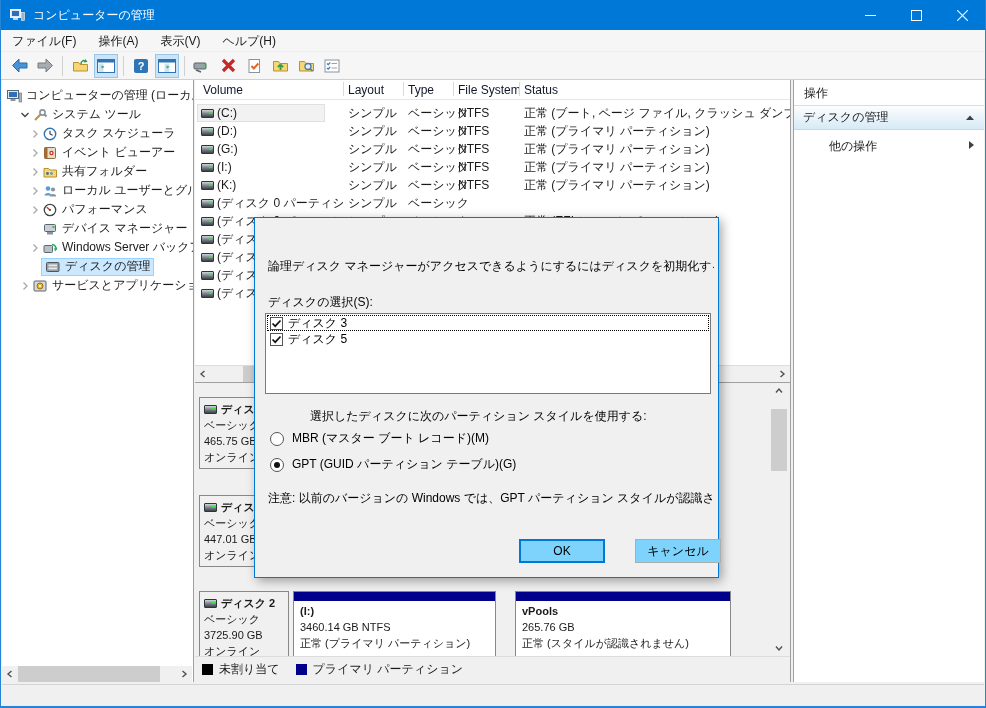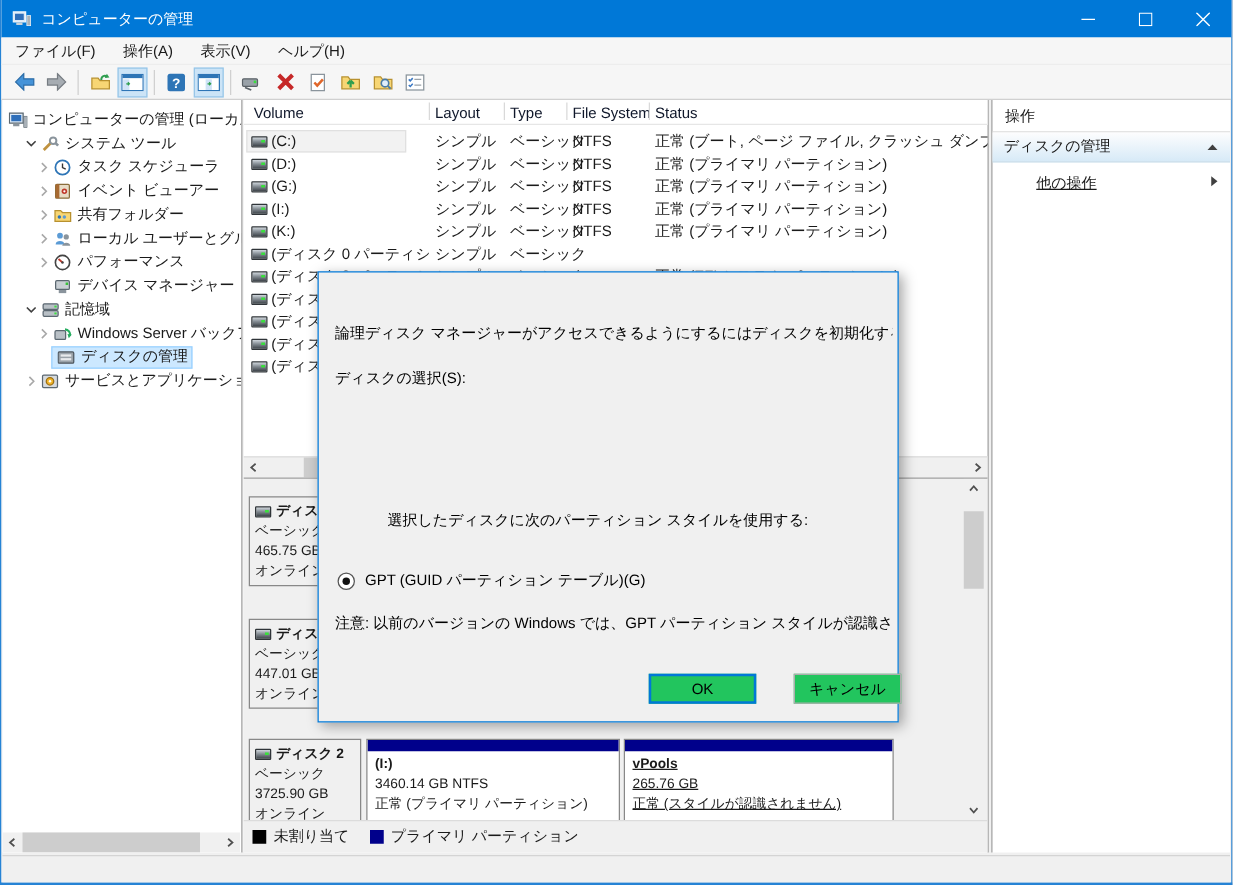--- a/index.html
+++ b/index.html
@@ -58,38 +58,38 @@
   .graph-vscroll{position:absolute;top:0;bottom:0;right:3px;width:16px;background:#f0f0f0;}
   .sb-thumb-v{position:absolute;left:0;width:16px;background:#cdcdcd;}
   .legend{position:absolute;left:0;right:0;bottom:0;height:26px;background:#f0f0f0;border-top:1px solid #dcdcdc;display:flex;align-items:center;padding-left:7px;gap:6px;}
   .sw{width:11px;height:11px;flex:none;}
   .legend .lab{margin-right:10px;}
   
   .action-pane{position:absolute;top:80px;left:792px;right:1px;bottom:24px;background:#fff;border-left:1px solid #a0a0a0;}
   .action-header{height:26px;line-height:26px;padding-left:10px;border-bottom:1px solid #dcdcdc;}
   .action-section{height:24px;background:linear-gradient(#fdfdfe,#d7eaf7);border-bottom:1px solid #c2d9e8;display:flex;align-items:center;padding:0 9px;}
   .action-section .txt{flex:1;}
-  .action-item{height:24px;display:flex;align-items:center;padding:0 9px 0 35px;margin-top:4px;text-decoration:underline;}
+  .action-item{height:24px;display:flex;align-items:center;padding:0 9px 0 35px;margin-top:4px;}
   .action-item .txt{flex:1;}
   
   .statusbar{position:absolute;left:1px;right:1px;bottom:0;height:22px;background:#f0f0f0;border-top:1px solid #d4d4d4;}
   
   .dialog{position:absolute;left:253px;top:217px;width:465px;height:361px;background:#f0f0f0;border:1px solid #0078d7;
     box-shadow:3px 3px 10px rgba(0,0,0,0.35);z-index:10;color:#000;}
   .dlg-title{height:28px;color:#fff;display:flex;align-items:center;padding-left:13px;}
   .dlg-close{width:45px;height:28px;margin-left:auto;display:flex;align-items:center;justify-content:center;}
   .dlg-abs{position:absolute;white-space:nowrap;overflow:hidden;}
   .dlg-list{position:absolute;left:10px;top:95px;width:446px;height:81px;background:#fff;border:1px solid #7a7a7a;padding:1px;}
   .dlg-item{height:16px;display:flex;align-items:center;}
   .dlg-item.focused{outline:1px dotted #000;outline-offset:-1px;}
   .cb{width:13px;height:13px;background:#fff;border:1px solid #555;margin:0 5px 0 3px;flex:none;display:flex;align-items:center;justify-content:center;}
   .radio-row{position:absolute;left:15px;height:17px;display:flex;align-items:center;white-space:nowrap;}
   .radio{width:14px;height:14px;border:1px solid #555;border-radius:50%;background:#fff;margin-right:8px;position:relative;flex:none;}
   .radio.sel::after{content:"";position:absolute;left:3px;top:3px;right:3px;bottom:3px;background:#111;border-radius:50%;}
-  .dlg-btn{position:absolute;top:321px;width:86px;height:24px;background:#22c55e;display:flex;align-items:center;justify-content:center;}
+  .dlg-btn{position:absolute;top:321px;width:86px;height:24px;background:#7dd3fc;display:flex;align-items:center;justify-content:center;}
   .dlg-btn.ok{left:264px;border:2px solid #0078d7;}
   .dlg-btn.cancel{left:380px;border:1px solid #adadad;}
 </style>
 </head>
 <body>
 
 <div class="window">
 
   <div class="titlebar" style="background: rgb(0, 120, 215);">
     <span class="title-icon">
@@ -319,36 +319,20 @@
     <div class="trow lvl2">
       <span class="arrow"></span>
       <span class="ticon">
           <svg width="15" height="14">
             <rect x="1.5" y="2.5" width="11" height="7" rx="1" fill="#c9cfd4" stroke="#5b6770"></rect>
             <rect x="4" y="10" width="6" height="2.5" fill="#8a949c"></rect>
             <rect x="9.5" y="4" width="2" height="2" fill="#39c23c"></rect>
           </svg>
         </span>
       <span class="tlabel">デバイス マネージャー</span>
-    </div>
-    <div class="trow lvl1">
-      <span class="arrow">
-          <svg width="10" height="10">
-            <polyline points="1.5,3 5,6.5 8.5,3" fill="none" stroke="#404040" stroke-width="1.3"></polyline>
-          </svg>
-        </span>
-      <span class="ticon">
-          <svg width="15" height="14">
-            <rect x="1.5" y="2" width="12" height="4.5" rx="1" fill="#b9c0c6" stroke="#5b6770"></rect>
-            <rect x="1.5" y="7.5" width="12" height="4.5" rx="1" fill="#b9c0c6" stroke="#5b6770"></rect>
-            <rect x="10.5" y="3.5" width="1.8" height="1.5" fill="#39e03c"></rect>
-            <rect x="10.5" y="9" width="1.8" height="1.5" fill="#39e03c"></rect>
-          </svg>
-        </span>
-      <span class="tlabel">記憶域</span>
     </div>
     <div class="trow lvl2">
       <span class="arrow">
           <svg width="10" height="10">
             <polyline points="3.5,1.5 7,5 3.5,8.5" fill="none" stroke="#a8a8a8" stroke-width="1.3"></polyline>
           </svg>
         </span>
       <span class="ticon">
           <svg width="15" height="14">
             <rect x="1" y="4.5" width="8.5" height="7" rx="1" fill="#b9c0c6" stroke="#5b6770"></rect>
@@ -529,21 +513,21 @@
         <div>ベーシック</div>
         <div>3725.90 GB</div>
         <div>オンライン</div>
       </div>
       <div class="part" style="top:208px;left:98px;width:203px;">
         <div class="pbar" style="background: rgb(0, 0, 139);"></div>
         <div class="pline pname">(I:)</div>
         <div class="pline">3460.14 GB NTFS</div>
         <div class="pline">正常 (プライマリ パーティション)</div>
       </div>
-      <div class="part" style="top:208px;left:304px;width:216px;text-decoration:underline;">
+      <div class="part" style="top:208px;left:320px;width:216px;">
         <div class="pbar" style="background: rgb(0, 0, 139);"></div>
         <div class="pline pname">vPools</div>
         <div class="pline">265.76 GB</div>
         <div class="pline">正常 (スタイルが認識されません)</div>
       </div>
       <div class="graph-vscroll">
         <div class="sb-btn" style="top:0;left:0;">
             <svg width="8" height="8">
               <polyline points="1,5.5 4,2 7,5.5" fill="none" stroke="#505050" stroke-width="1.4"></polyline>
             </svg>
@@ -579,21 +563,43 @@
             <path d="M1 1 L6 5 L1 9 Z" fill="#404040"></path>
           </svg></span>
     </div>
   </div>
 
   <div class="statusbar"></div>
 
   <div class="dialog">
     <div class="dlg-abs" style="left:13px;top:40px;right:4px;">論理ディスク マネージャーがアクセスできるようにするにはディスクを初期化する必要があります。</div>
     <div class="dlg-abs" style="left:13px;top:76px;">ディスクの選択(S):</div>
+    <div class="dlg-list">
+      <div class="dlg-item focused">
+        <span class="cb">
+            <svg width="11" height="11">
+              <polyline points="1.5,5.5 4.2,8.2 9.5,2.5" fill="none" stroke="#111" stroke-width="1.7"></polyline>
+            </svg>
+          </span>
+        <span>ディスク 3</span>
+      </div>
+      <div class="dlg-item">
+        <span class="cb">
+            <svg width="11" height="11">
+              <polyline points="1.5,5.5 4.2,8.2 9.5,2.5" fill="none" stroke="#111" stroke-width="1.7"></polyline>
+            </svg>
+          </span>
+        <span>ディスク 5</span>
+      </div>
+    </div>
     <div class="dlg-abs" style="left:13px;top:190px;right:4px;margin-left:42px;">選択したディスクに次のパーティション スタイルを使用する:</div>
+    <div class="radio-row" style="top:212px;">
+      <span class="radio"></span>
+      <span>MBR (マスター ブート レコード)(M)</span>
+    </div>
     <div class="radio-row" style="top:238px;">
       <span class="radio sel"></span>
       <span>GPT (GUID パーティション テーブル)(G)</span>
     </div>
     <div class="dlg-abs" style="left:13px;top:272px;right:4px;">注意: 以前のバージョンの Windows では、GPT パーティション スタイルが認識されません。</div>
     <div class="dlg-btn ok">OK</div>
     <div class="dlg-btn cancel">キャンセル</div>
   </div>
 
 </div>

